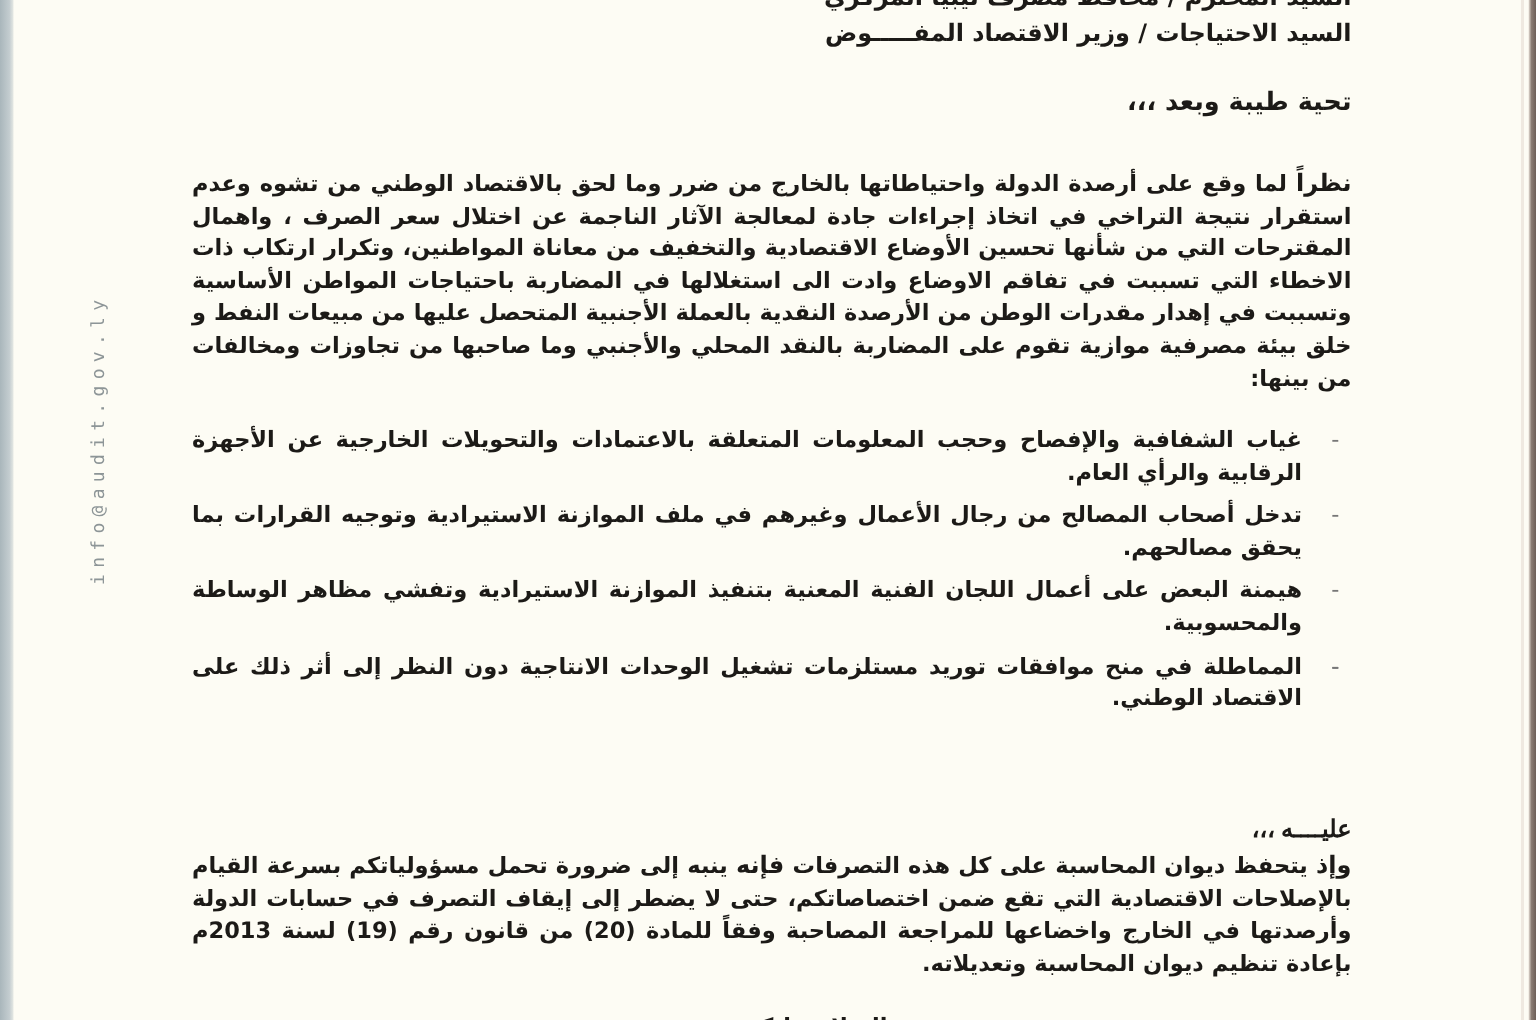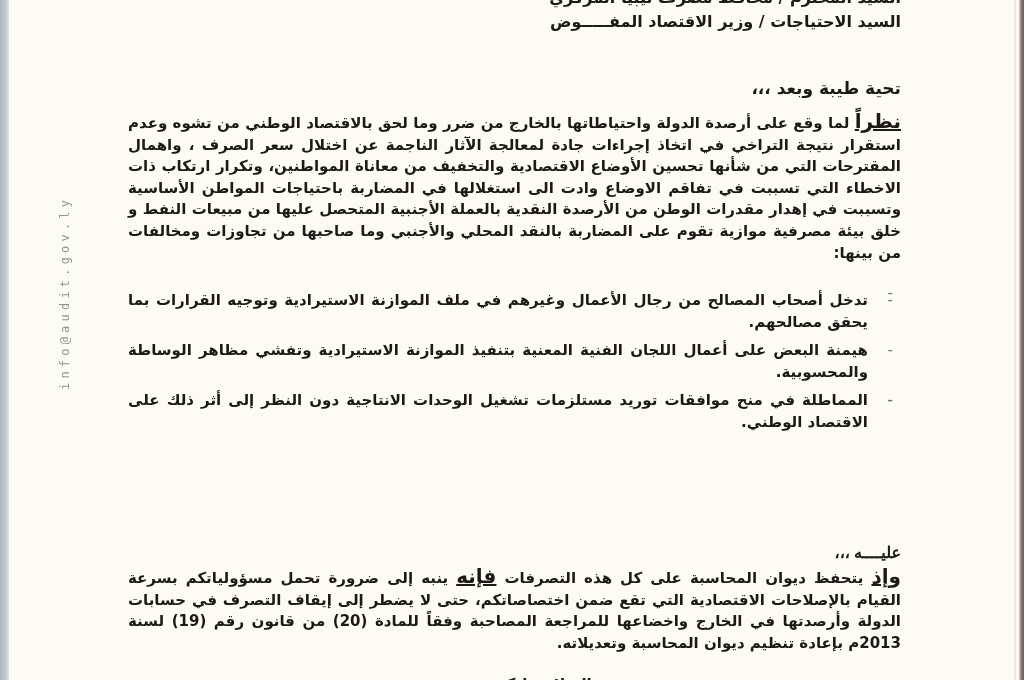--- a/index.html
+++ b/index.html
@@ -66,32 +66,31 @@
       white-space: nowrap;
     }
     .addressee.a1 { top: -12px; }
     .addressee.a2 { top: 12px; }
     .greeting {
       position: absolute;
       right: 0;
       top: 58px;
       font-size: 17px;
       white-space: nowrap;
-      margin-top: 20px;
     }
     .para {
       position: absolute;
       right: 0;
       width: 773px;
       line-height: 21.6px;
       text-align: justify;
       text-align-last: right;
     }
     .para.intro { top: 111px; }
-    .lead { font-weight: 900; font-size: 20px; text-decoration: underline; }
+    .lead { font-weight: 900; font-size: 16px; }
     .bullets {
       position: absolute;
       right: 0;
       top: 283px;
       width: 773px;
       margin: 0;
       padding: 0;
       list-style: none;
     }
     .bullets li {
@@ -142,20 +141,21 @@
 
     <div class="greeting">تحية طيبة وبعد ،،،</div>
 
     <p class="para intro" style="margin:0;">
       <span class="lead">نظراً</span><span> لما وقع على أرصدة الدولة واحتياطاتها بالخارج من ضرر وما لحق بالاقتصاد الوطني من تشوه وعدم استقرار نتيجة التراخي في اتخاذ إجراءات جادة لمعالجة الآثار الناجمة عن اختلال سعر الصرف ، واهمال المقترحات التي من شأنها تحسين الأوضاع الاقتصادية والتخفيف من معاناة المواطنين، وتكرار ارتكاب ذات الاخطاء التي تسببت في تفاقم الاوضاع وادت الى استغلالها في المضاربة باحتياجات المواطن الأساسية وتسببت في إهدار مقدرات الوطن من الأرصدة النقدية بالعملة الأجنبية المتحصل عليها من مبيعات النفط و خلق بيئة مصرفية موازية تقوم على المضاربة بالنقد المحلي والأجنبي وما صاحبها من تجاوزات ومخالفات من بينها:</span>
     </p>
 
     <ul class="bullets">
       <li>
         <span class="bullet-dash">-</span>
+        <span>غياب الشفافية والإفصاح وحجب المعلومات المتعلقة بالاعتمادات والتحويلات الخارجية عن الأجهزة الرقابية والرأي العام.</span>
       </li>
       <li>
         <span class="bullet-dash">-</span>
         <span>تدخل أصحاب المصالح من رجال الأعمال وغيرهم في ملف الموازنة الاستيرادية وتوجيه القرارات بما يحقق مصالحهم.</span>
       </li>
       <li>
         <span class="bullet-dash">-</span>
         <span>هيمنة البعض على أعمال اللجان الفنية المعنية بتنفيذ الموازنة الاستيرادية وتفشي مظاهر الوساطة والمحسوبية.</span>
       </li>
       <li>

